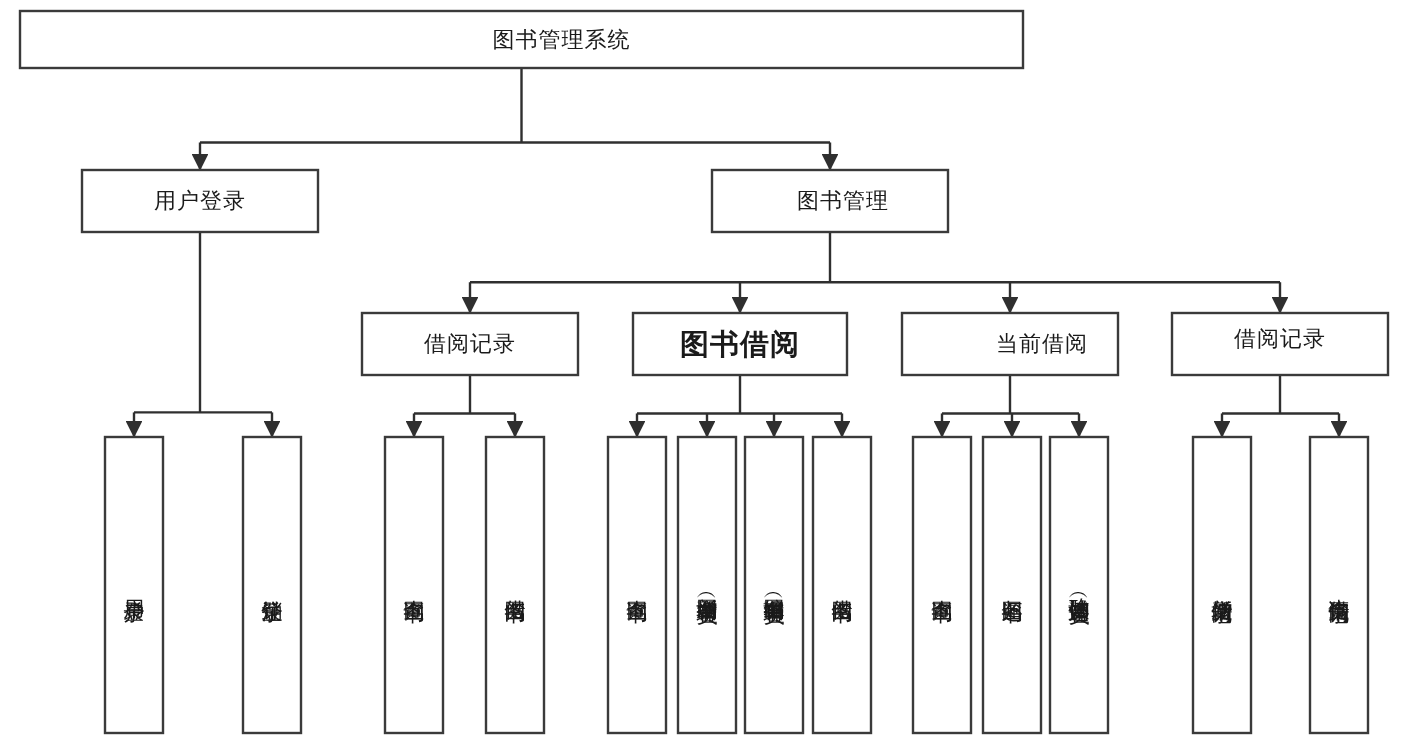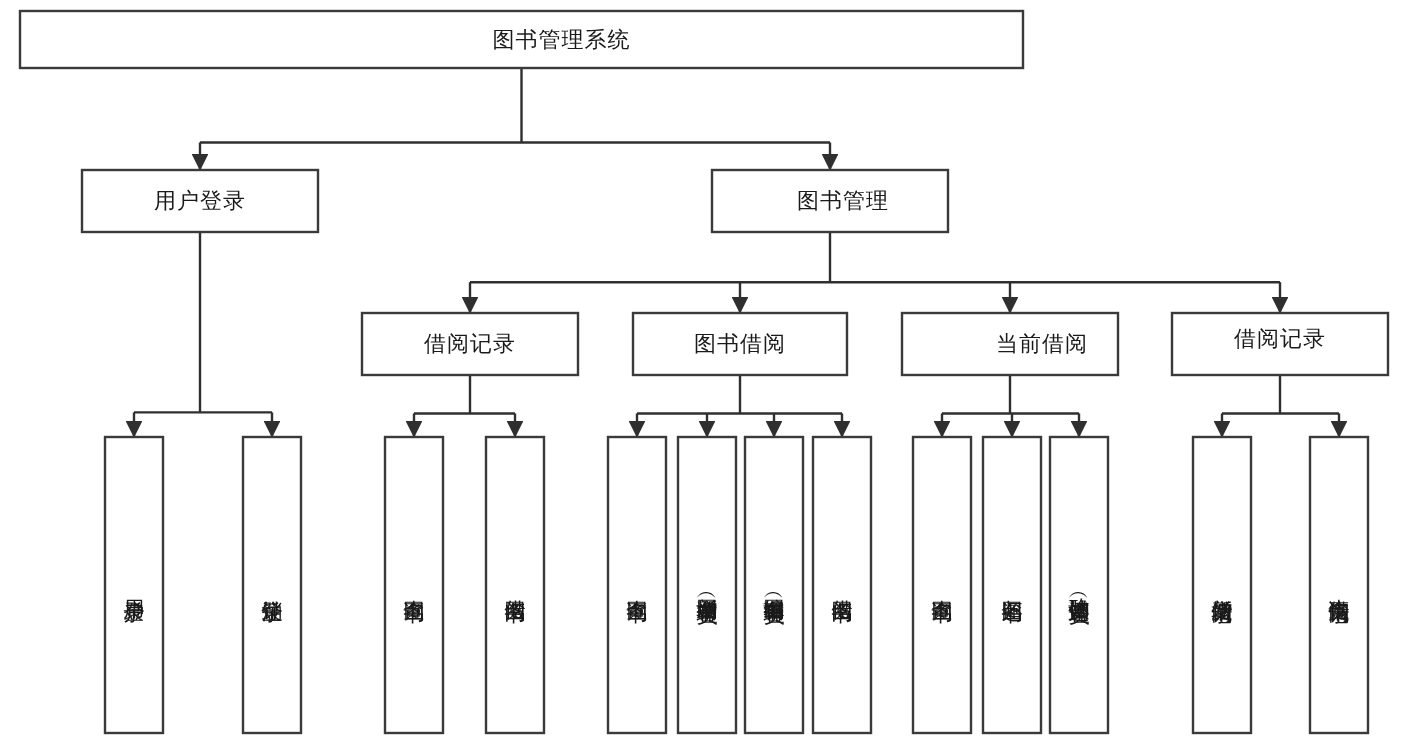--- a/index.html
+++ b/index.html
@@ -145,21 +145,21 @@
       <div class="vert-text-wrap" style="left: 82px; top: 170px; width: 236px; height: 62px;">
         <div class="vert-text" style="writing-mode: horizontal-tb; font-size: 22px; letter-spacing: 1px;">用户登录</div>
       </div>
       <div class="vert-text-wrap" style="left: 712px; top: 170px; width: 236px; height: 62px; margin-left: 13px;">
         <div class="vert-text" style="writing-mode: horizontal-tb; font-size: 22px; letter-spacing: 1px;">图书管理</div>
       </div>
       <div class="vert-text-wrap" style="left: 362px; top: 313px; width: 216px; height: 62px;">
         <div class="vert-text" style="writing-mode: horizontal-tb; font-size: 22px; letter-spacing: 1px;">借阅记录</div>
       </div>
       <div class="vert-text-wrap" style="left: 633px; top: 313px; width: 214px; height: 62px;">
-        <div class="vert-text" style="writing-mode: horizontal-tb; font-size: 22px; letter-spacing: 1px;">图书借阅</div>
+        <div class="vert-text" style="writing-mode: horizontal-tb; font-size: 29px; letter-spacing: 1px; font-weight: bold;">图书借阅</div>
       </div>
       <div class="vert-text-wrap" style="left: 902px; top: 313px; width: 216px; height: 62px; margin-left: 32px;">
         <div class="vert-text" style="writing-mode: horizontal-tb; font-size: 22px; letter-spacing: 1px;">当前借阅</div>
       </div>
       <div class="vert-text-wrap" style="left: 1172px; top: 313px; width: 216px; height: 52px;">
         <div class="vert-text" style="writing-mode: horizontal-tb; font-size: 22px; letter-spacing: 1px;">借阅记录</div>
       </div>
       <div class="vert-text-wrap" style="left: 105px; top: 437px; width: 58px; height: 296px;">
         <div class="vert-text" style="font-size: 21px;">用户登录</div>
       </div>

